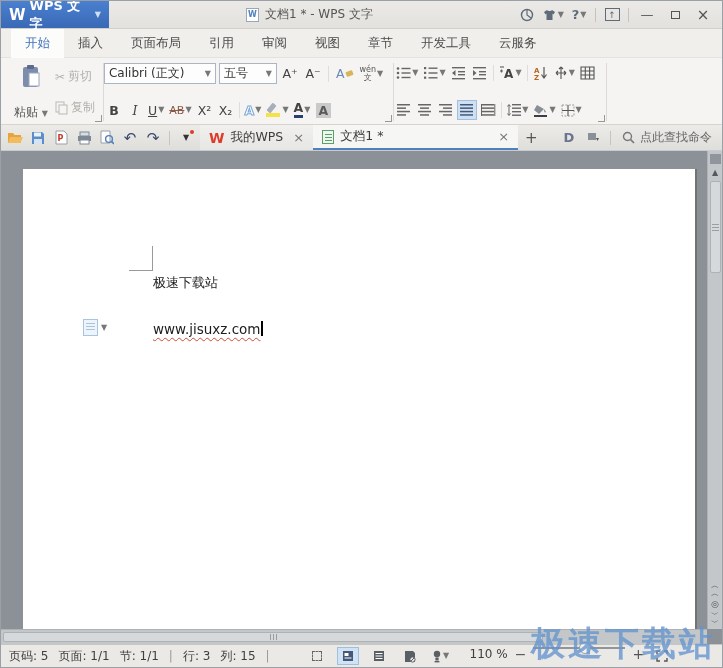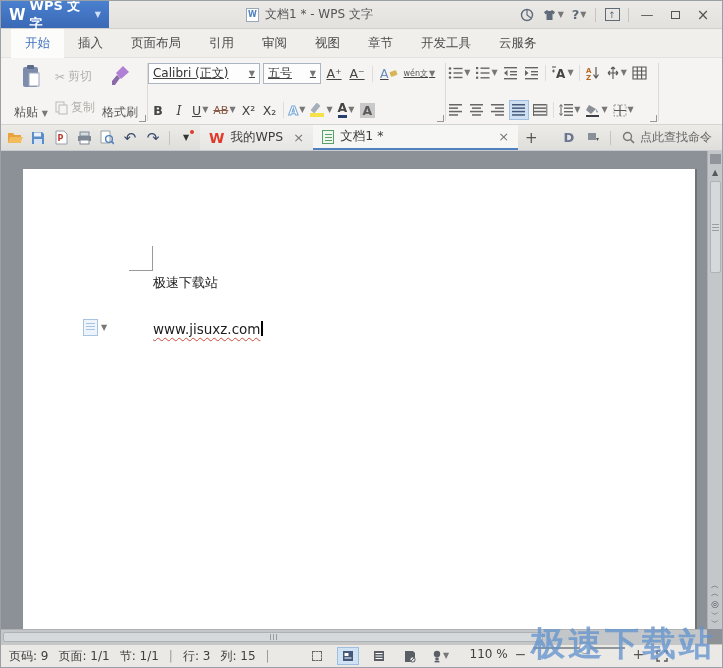--- a/index.html
+++ b/index.html
@@ -52,21 +52,21 @@
   .vline { width:1px; height:16px; background:#ddd; margin:0 2px; }
   .corner { position:absolute; right:1px; bottom:1px; width:7px; height:7px; border-right:1px solid #9a9691; border-bottom:1px solid #9a9691; }
   .u-line { text-decoration:underline; }
   .strike { text-decoration:line-through; color:#8b5b4a; }
   .a-outline { color:#fff; -webkit-text-stroke:1px #7aa7d8; font-weight:bold; }
   .a-navy { border-bottom:3px solid #27416f; line-height:1; font-weight:bold; }
   .a-shade { background:#c9c9c9; color:#5a5a5a; padding:0 3px; font-weight:bold; }
   .hl-ic { position:relative; width:15px; height:15px; }
   .hl-ic .bar { position:absolute; left:0; bottom:1px; width:14px; height:4px; background:#f5e24a; }
   .hl-ic .pen { position:absolute; left:3px; top:0px; width:5px; height:10px; background:#a7b0ba; transform:rotate(40deg); border-radius:1px; }
-  .pinyin { display:flex; flex-direction:row; align-items:center; line-height:1; font-size:8px; color:#555; }
+  .pinyin { display:flex; flex-direction:column; align-items:center; line-height:1; font-size:8px; color:#555; }
   .styles-box { width:36px; height:46px; border:1px solid #c3cdd8; background:#fdfdfd; margin:3px 0 0 4px; display:flex; flex-direction:column; align-items:center; justify-content:center; overflow:hidden; cursor:pointer; }
   .styles-box .aab { font-size:13px; color:#333; }
   .styles-box .sub { font-size:10px; color:#3f71bf; }
   .styles-strip { width:11px; display:flex; align-items:center; justify-content:center; background:#e9e7e4; border:1px solid #d4d1cd; margin:3px 0 0 1px; height:46px; color:#777; cursor:pointer; }
 
   
   .tabbar { top:124px; height:26px; background:linear-gradient(#ecebe8,#dededb); display:flex; align-items:stretch; border-bottom:1px solid #c8ccd2; }
   .qa { display:flex; align-items:center; gap:3px; padding:0 4px; }
   .qa-ic { width:20px; height:20px; display:flex; align-items:center; justify-content:center; cursor:pointer; }
   .undo-redo { font-size:15px; color:#37486b; }
@@ -199,33 +199,26 @@
           <span>剪切</span>
         </div>
         <div class="s-btn">
           <svg width="13" height="14" viewBox="0 0 13 14">
             <rect x="1" y="1" width="8" height="10" fill="none" stroke="#bdb9b5"></rect>
             <rect x="4" y="4" width="8" height="9" fill="#f5f4f2" stroke="#bdb9b5"></rect>
           </svg>
           <span>复制</span>
         </div>
       </div>
-      <div class="big-btn">
-        <svg width="22" height="24" viewBox="0 0 22 24">
-          <path d="M14 2 L20 8 L12 15 L7 9 Z" fill="#b07fd6"></path>
-          <path d="M8 11 L11 14 L6 21 L3 21 L3 17 Z" fill="#8a6aa8"></path>
-        </svg>
-        <span class="lbl">格式刷</span>
-      </div>
       <div class="corner"></div>
     </div>
     <div class="rsep"></div>
 
     <div class="rgroup rcol" style="padding-right:8px;">
-      <div class="rrow" style="gap:3px;text-decoration:underline;">
+      <div class="rrow" style="gap:3px;">
         <div class="sel" style="width:112px;">
           <span>Calibri (正文)</span>
           <span class="caret">▼</span>
         </div>
         <div class="sel" style="width:58px;">
           <span>五号</span>
           <span class="caret">▼</span>
         </div>
         <div class="ib">
             <span class="t">A⁺</span>
@@ -558,21 +551,21 @@
       </span>
     </div>
     <div class="hscroll">
       <span class="hthumb">
           <span class="grip-h"></span>
         </span>
     </div>
   </div>
 
   <div class="row statusbar">
-    <span>页码: 9</span>
+    <span>页码: 5</span>
     <span>页面: 1/1</span>
     <span>节: 1/1</span>
     <span class="sb-sep">|</span>
     <span>行: 3</span>
     <span>列: 15</span>
     <span class="sb-sep">|</span>
 
     <span class="sb-icons">
       <span class="sb-btn">
           <span class="dashed-sq"></span>

